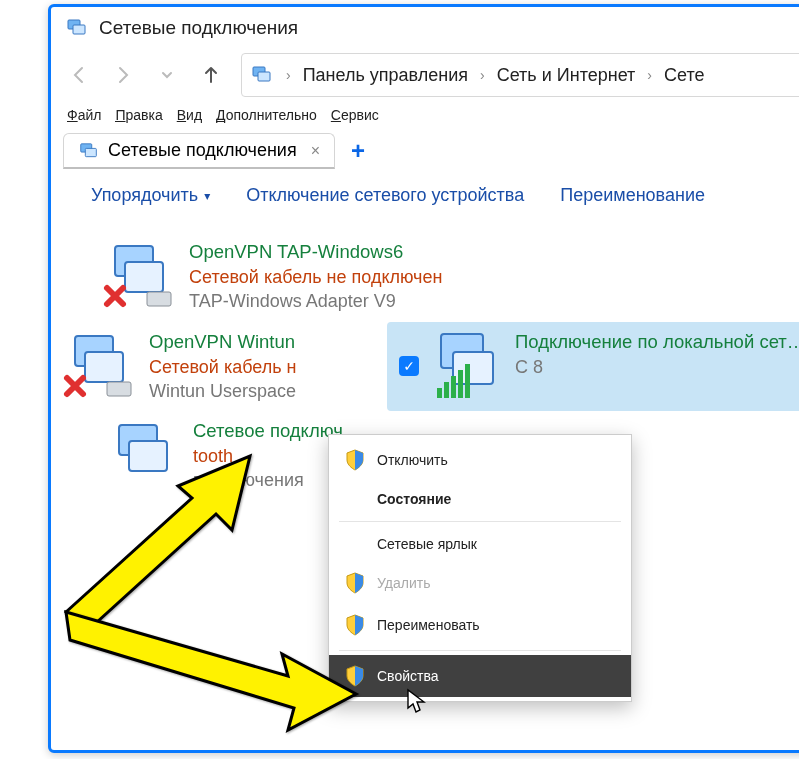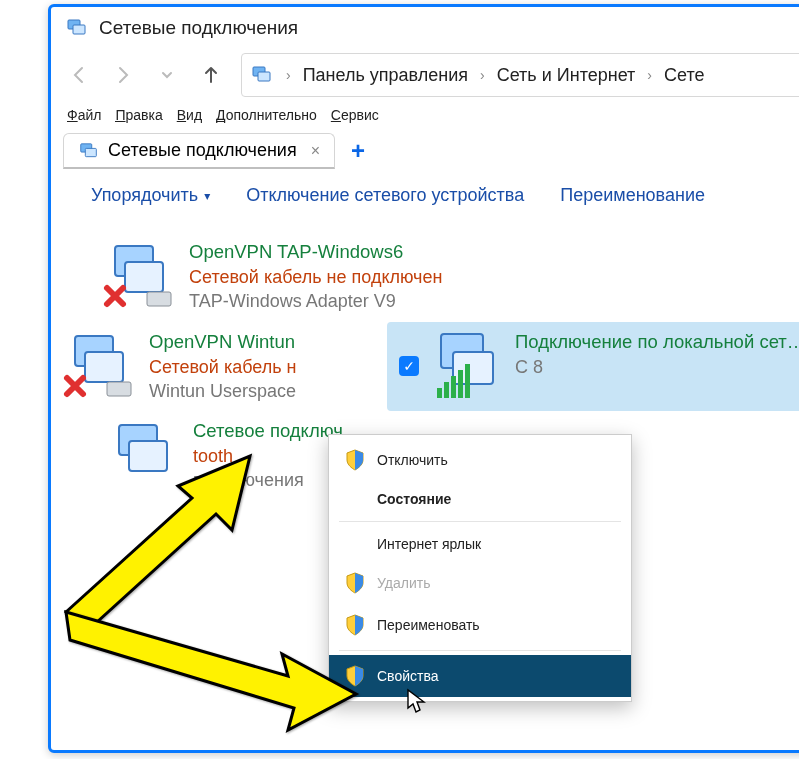--- a/index.html
+++ b/index.html
@@ -164,21 +164,21 @@
     z-index: 20;
   }
   .ctxitem {
     display:flex; align-items:center;
     gap: 12px;
     padding: 10px 16px 10px 16px;
     color:#222;
   }
   .ctxitem.bold { font-weight:600; }
   .ctxitem.disabled { color:#aaa; }
-  .ctxitem.selected { background:#0c4a6e; color:#fff; }
+  .ctxitem.selected { background:#404040; color:#fff; }
   .ctxitem .shield { width:20px; height:22px; flex-shrink:0; display:flex; align-items:center; justify-content:center;}
   .ctxitem .noshield { width:20px; }
   .ctxdiv { height:1px; background:#e4e4e4; margin:4px 10px; }
 
   
   .arrows {
     position:absolute;
     left: 0; top: 0;
     width: 100%; height: 100%;
     pointer-events:none;
@@ -368,21 +368,21 @@
     </span>
     <span>Отключить</span>
   </div>
   <div class="ctxitem bold">
     <span class="noshield"></span>
     <span>Состояние</span>
   </div>
   <div class="ctxdiv"></div>
   <div class="ctxitem">
     <span class="noshield"></span>
-    <span>Интернет ярлык</span>
+    <span>Сетевые ярлык</span>
   </div>
   <div class="ctxitem disabled">
     <span class="shield">
       <svg viewBox="0 0 20 22">
           <path d="M10 1 L18 4 V11 C18 17 10 21 10 21 C10 21 2 17 2 11 V4 Z" fill="#ffcf3b" stroke="#c79a12"></path>
           <path d="M10 1 L18 4 V11 C18 17 10 21 10 21 Z" fill="#3a8ae6"></path>
         </svg>
     </span>
     <span>Удалить</span>
   </div>

